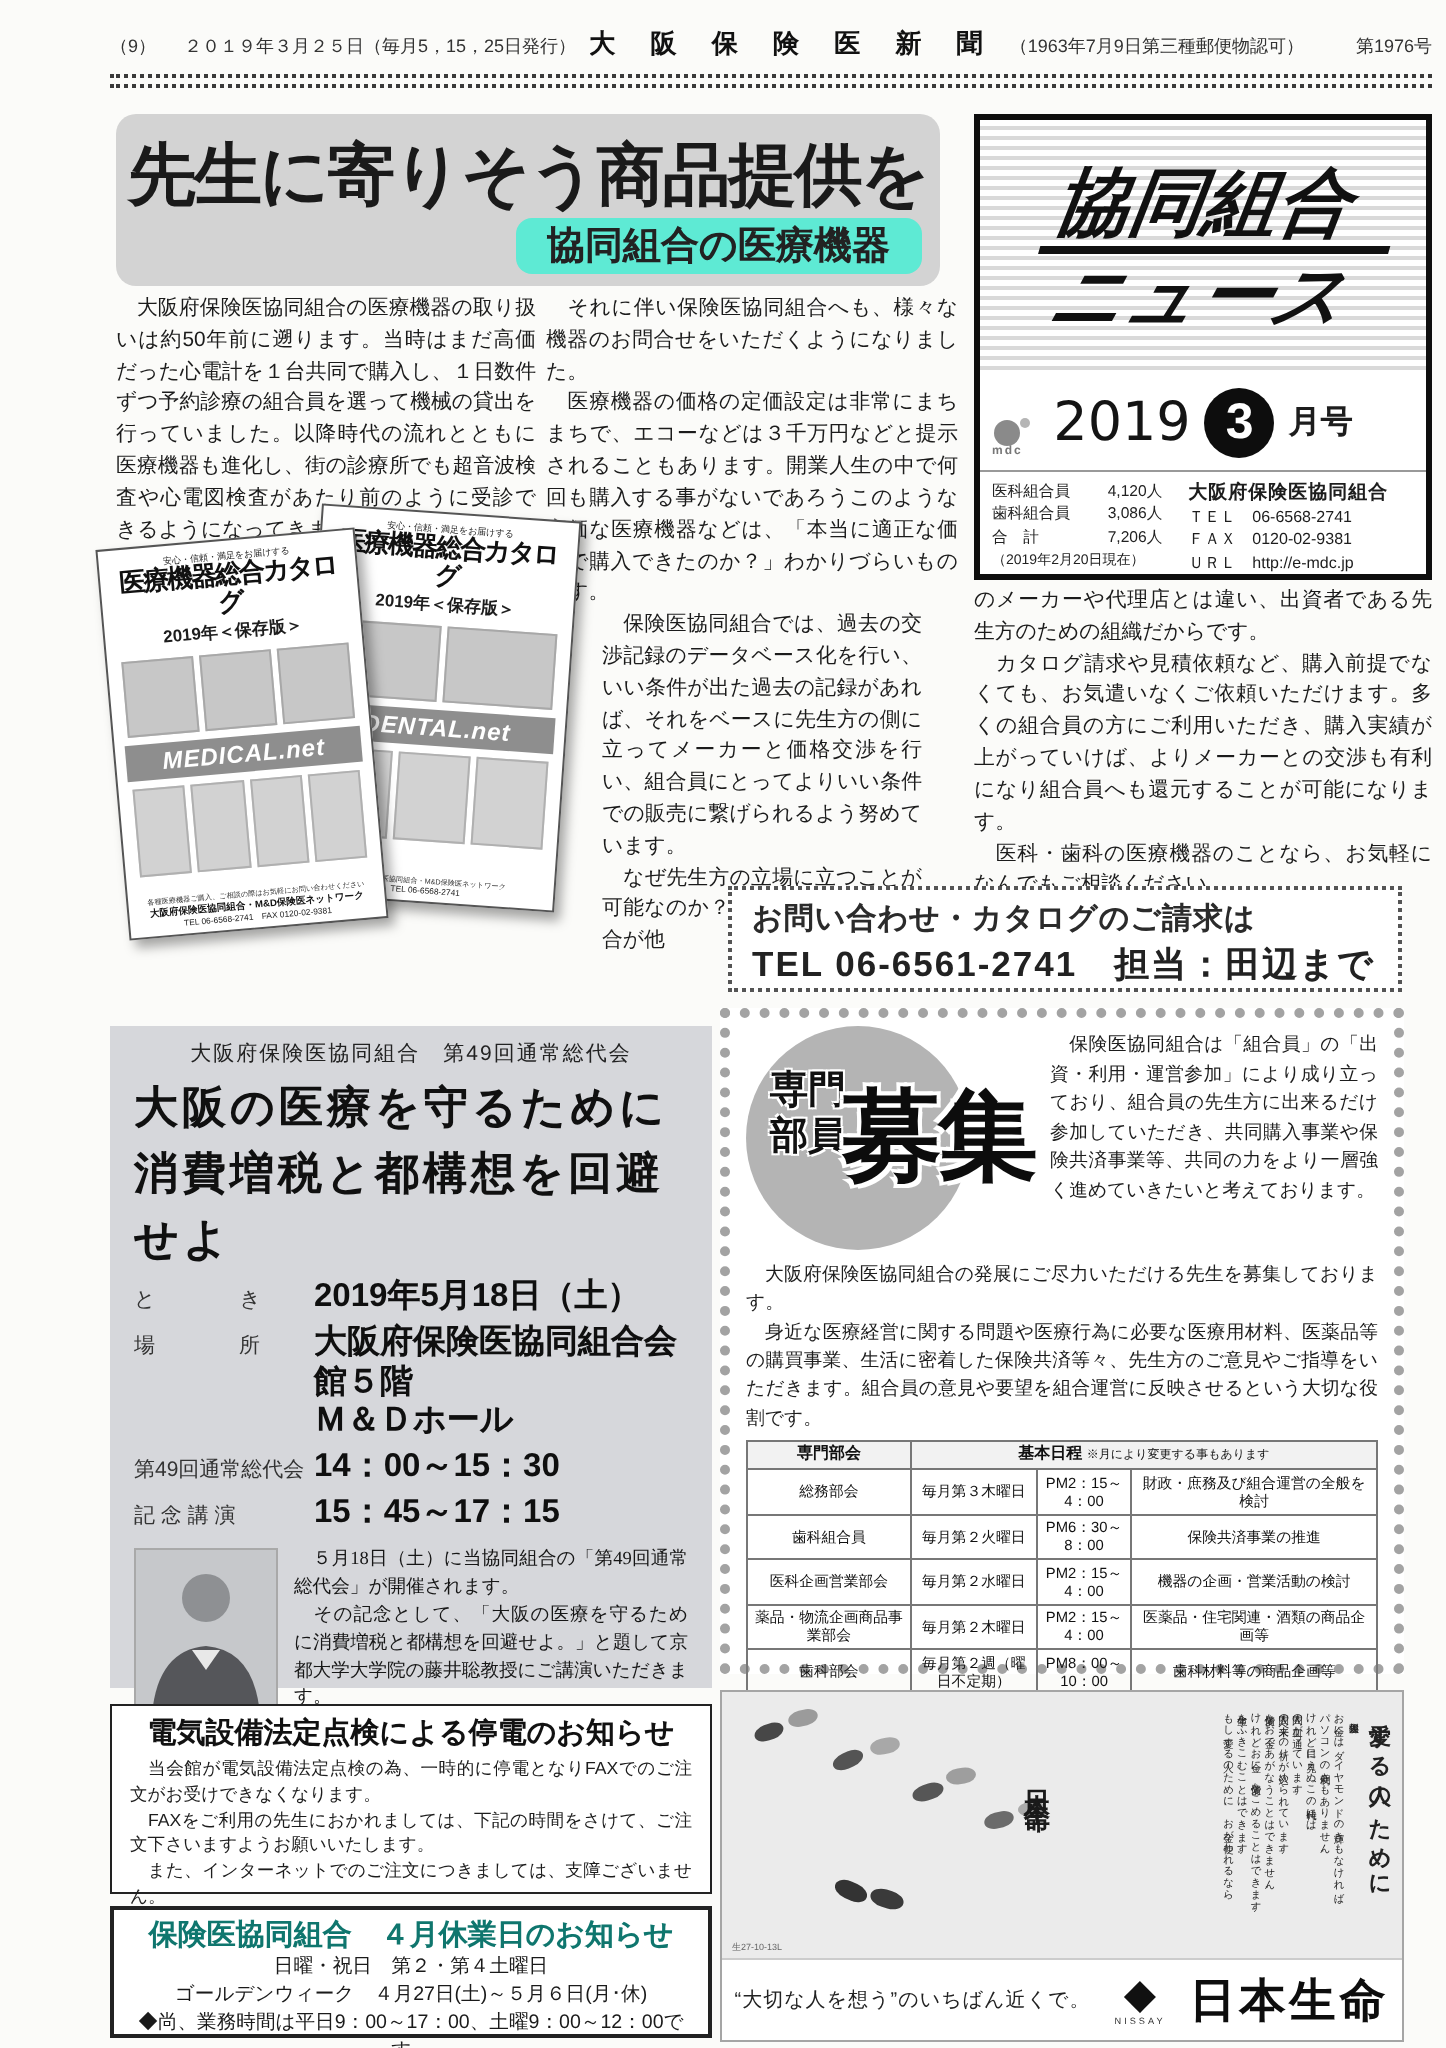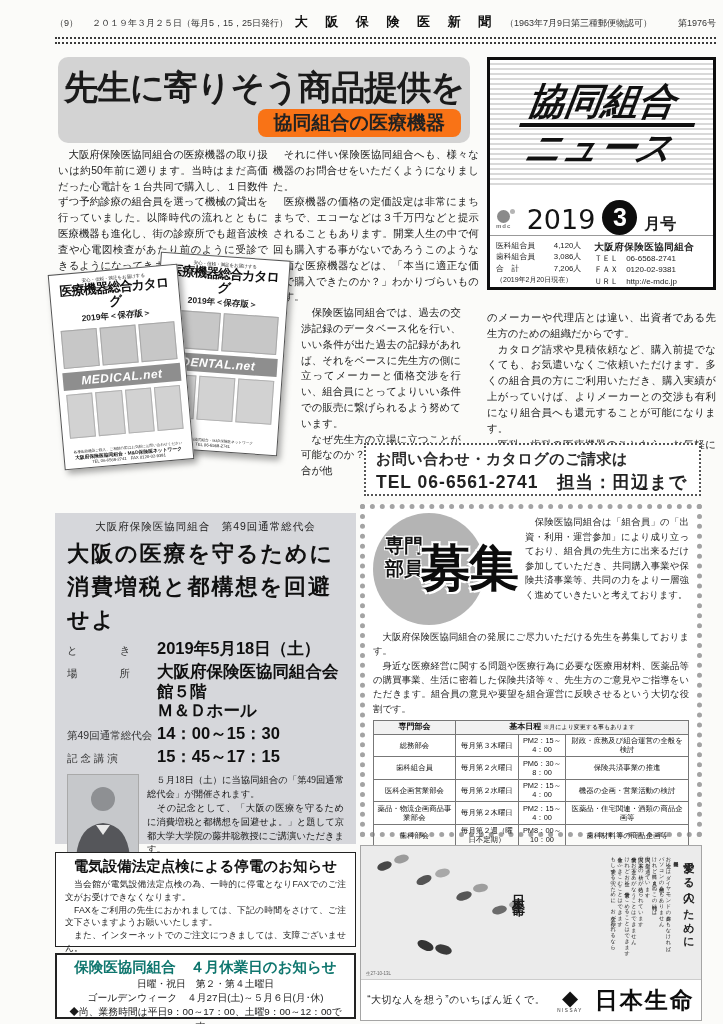--- a/index.html
+++ b/index.html
@@ -10,47 +10,47 @@
   
   .masthead { position: absolute; top: 13px; left: 55px; width: 661px; display: flex; justify-content: space-between; align-items: baseline; font-size: 9px; color: #333; }
   .mh-left { display: flex; gap: 14px; }
   .mh-title { font-weight: bold; font-size: 13px; letter-spacing: 7px; color: #111; }
   .mh-right { display: flex; gap: 26px; }
   .mh-rule { position: absolute; top: 37px; left: 55px; width: 661px; height: 7px; border-top: 2px dotted #3a3a3a; border-bottom: 2px dotted #3a3a3a; }
 
   
   .headline { position: absolute; left: 58px; top: 57px; width: 412px; height: 86px; background: #d3d3d3; border-radius: 10px; }
   .headline-main { font-size: 34px; font-weight: bold; letter-spacing: -1px; color: #1a1a1a; text-align: center; padding-top: 8px; }
-  .headline-sub { position: absolute; right: 9px; bottom: 6px; background: #f97316; border-radius: 8px; padding: 1px 16px; font-size: 19px; font-weight: bold; color: #222; }
+  .headline-sub { position: absolute; right: 9px; bottom: 6px; background: #5eead4; border-radius: 8px; padding: 1px 16px; font-size: 19px; font-weight: bold; color: #222; }
 
   
   .news-box { position: absolute; left: 487px; top: 57px; width: 229px; height: 233px; border: 3px solid #0e0e0e; background: #fff; }
   .news-logo { height: 128px; background: repeating-linear-gradient(180deg, #ffffff 0 3px, #d9d9d9 3px 5px); display: flex; flex-direction: column; align-items: center; justify-content: center; }
   .news-logo .l1 { font-size: 37px; font-weight: bold; font-style: italic; transform: skewX(-8deg); color: #111; line-height: 1; }
   .news-logo .l2 { font-size: 36px; font-weight: bold; font-style: italic; transform: skewX(-16deg); color: #111; line-height: 1; border-top: 4px solid #111; padding: 3px 14px 0 14px; margin-top: 3px; }
-  .news-date { display: flex; align-items: flex-end; justify-content: center; gap: 7px; height: 48px; border-bottom: 1px solid #999; position: relative; }
+  .news-date { display: flex; align-items: center; justify-content: center; gap: 7px; height: 48px; border-bottom: 1px solid #999; position: relative; }
   .mdc-mark { position: absolute; left: 6px; bottom: 6px; display: flex; flex-direction: column; align-items: center; }
   .mdc-dot { width: 13px; height: 13px; border-radius: 50%; background: #8a8a8a; box-shadow: 9px -5px 0 -4px #b5b5b5; }
   .mdc-text { font-size: 6px; font-weight: bold; color: #777; letter-spacing: 1px; }
   .nd-year { font-size: 27px; color: #141414; font-family: "DejaVu Sans", sans-serif; }
   .nd-circle { width: 35px; height: 35px; border-radius: 50%; background: #0d0d0d; color: #fff; font-size: 25px; font-weight: bold; display: flex; align-items: center; justify-content: center; }
   .nd-suffix { font-size: 16px; font-weight: bold; }
   .news-stats { display: flex; padding: 4px 6px; gap: 13px; }
   .stats-left { width: 43%; font-size: 7.8px; color: #222; }
   .stats-row { display: flex; justify-content: space-between; line-height: 1.45; }
   .stats-note { font-size: 7px; margin-top: 1px; }
   .stats-right { width: 57%; font-size: 8px; line-height: 1.4; }
   .stats-org { font-weight: bold; font-size: 9.5px; letter-spacing: 0.5px; }
 
   
   .col { position: absolute; font-size: 10.4px; line-height: 1.52; text-align: justify; color: #1b1b1b; }
   .col p { margin: 0; }
   .col1 { left: 58px; top: 147px; width: 210px; }
   .col2 { left: 273px; top: 147px; width: 206px; }
-  .col3 { left: 487px; top: 310px; width: 229px; }
+  .col3 { left: 487px; top: 293px; width: 229px; }
   .col2 .narrow { margin-left: 28px; width: 160px; }
 
   
   .catalogs { position: absolute; left: 56px; top: 256px; width: 216px; height: 216px; }
   .catalog-card { position: absolute; width: 130px; height: 196px; background: #fff; border: 1px solid #555; box-shadow: 3px 4px 6px rgba(0,0,0,.35); padding: 5px 5px 3px; text-align: center; display: flex; flex-direction: column; }
   .card-dental { left: 98px; top: 0; transform: rotate(4deg); z-index: 1; }
   .card-medical { left: 0; top: 13px; transform: rotate(-5deg); z-index: 2; }
   .cat-tagline { font-size: 4.5px; color: #222; }
   .cat-title { font-size: 13px; font-weight: bold; letter-spacing: -1px; color: #111; line-height: 1.1; }
   .cat-year { font-size: 8.5px; font-weight: bold; margin-top: 1px; }

